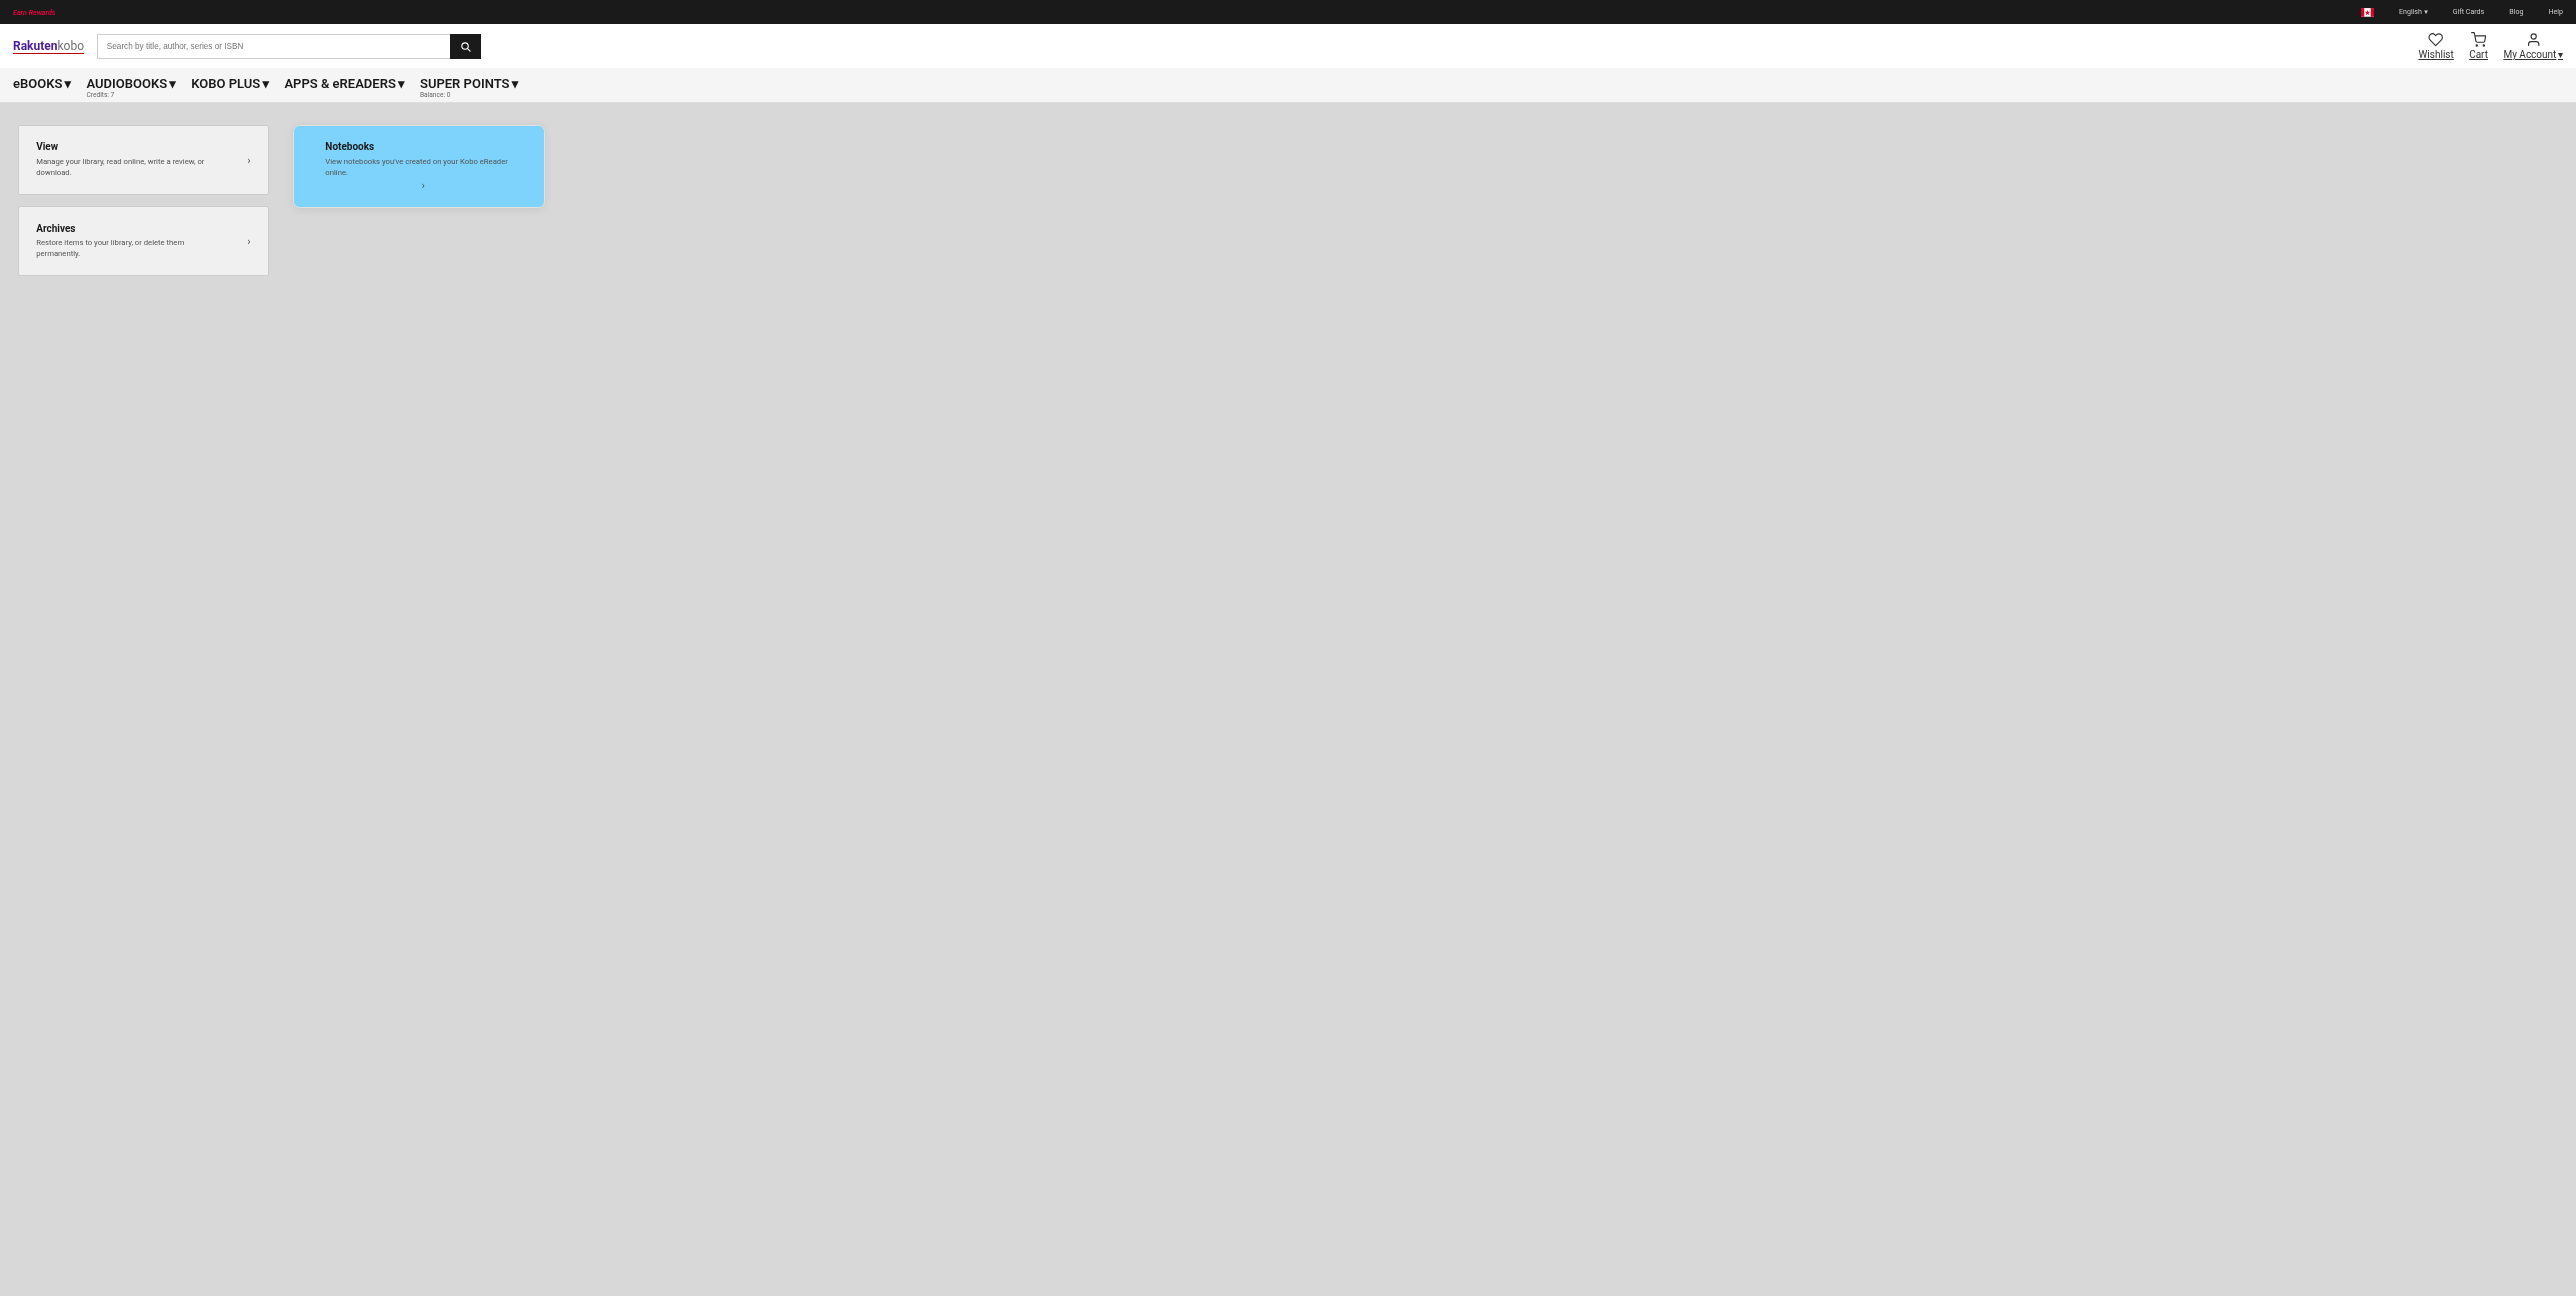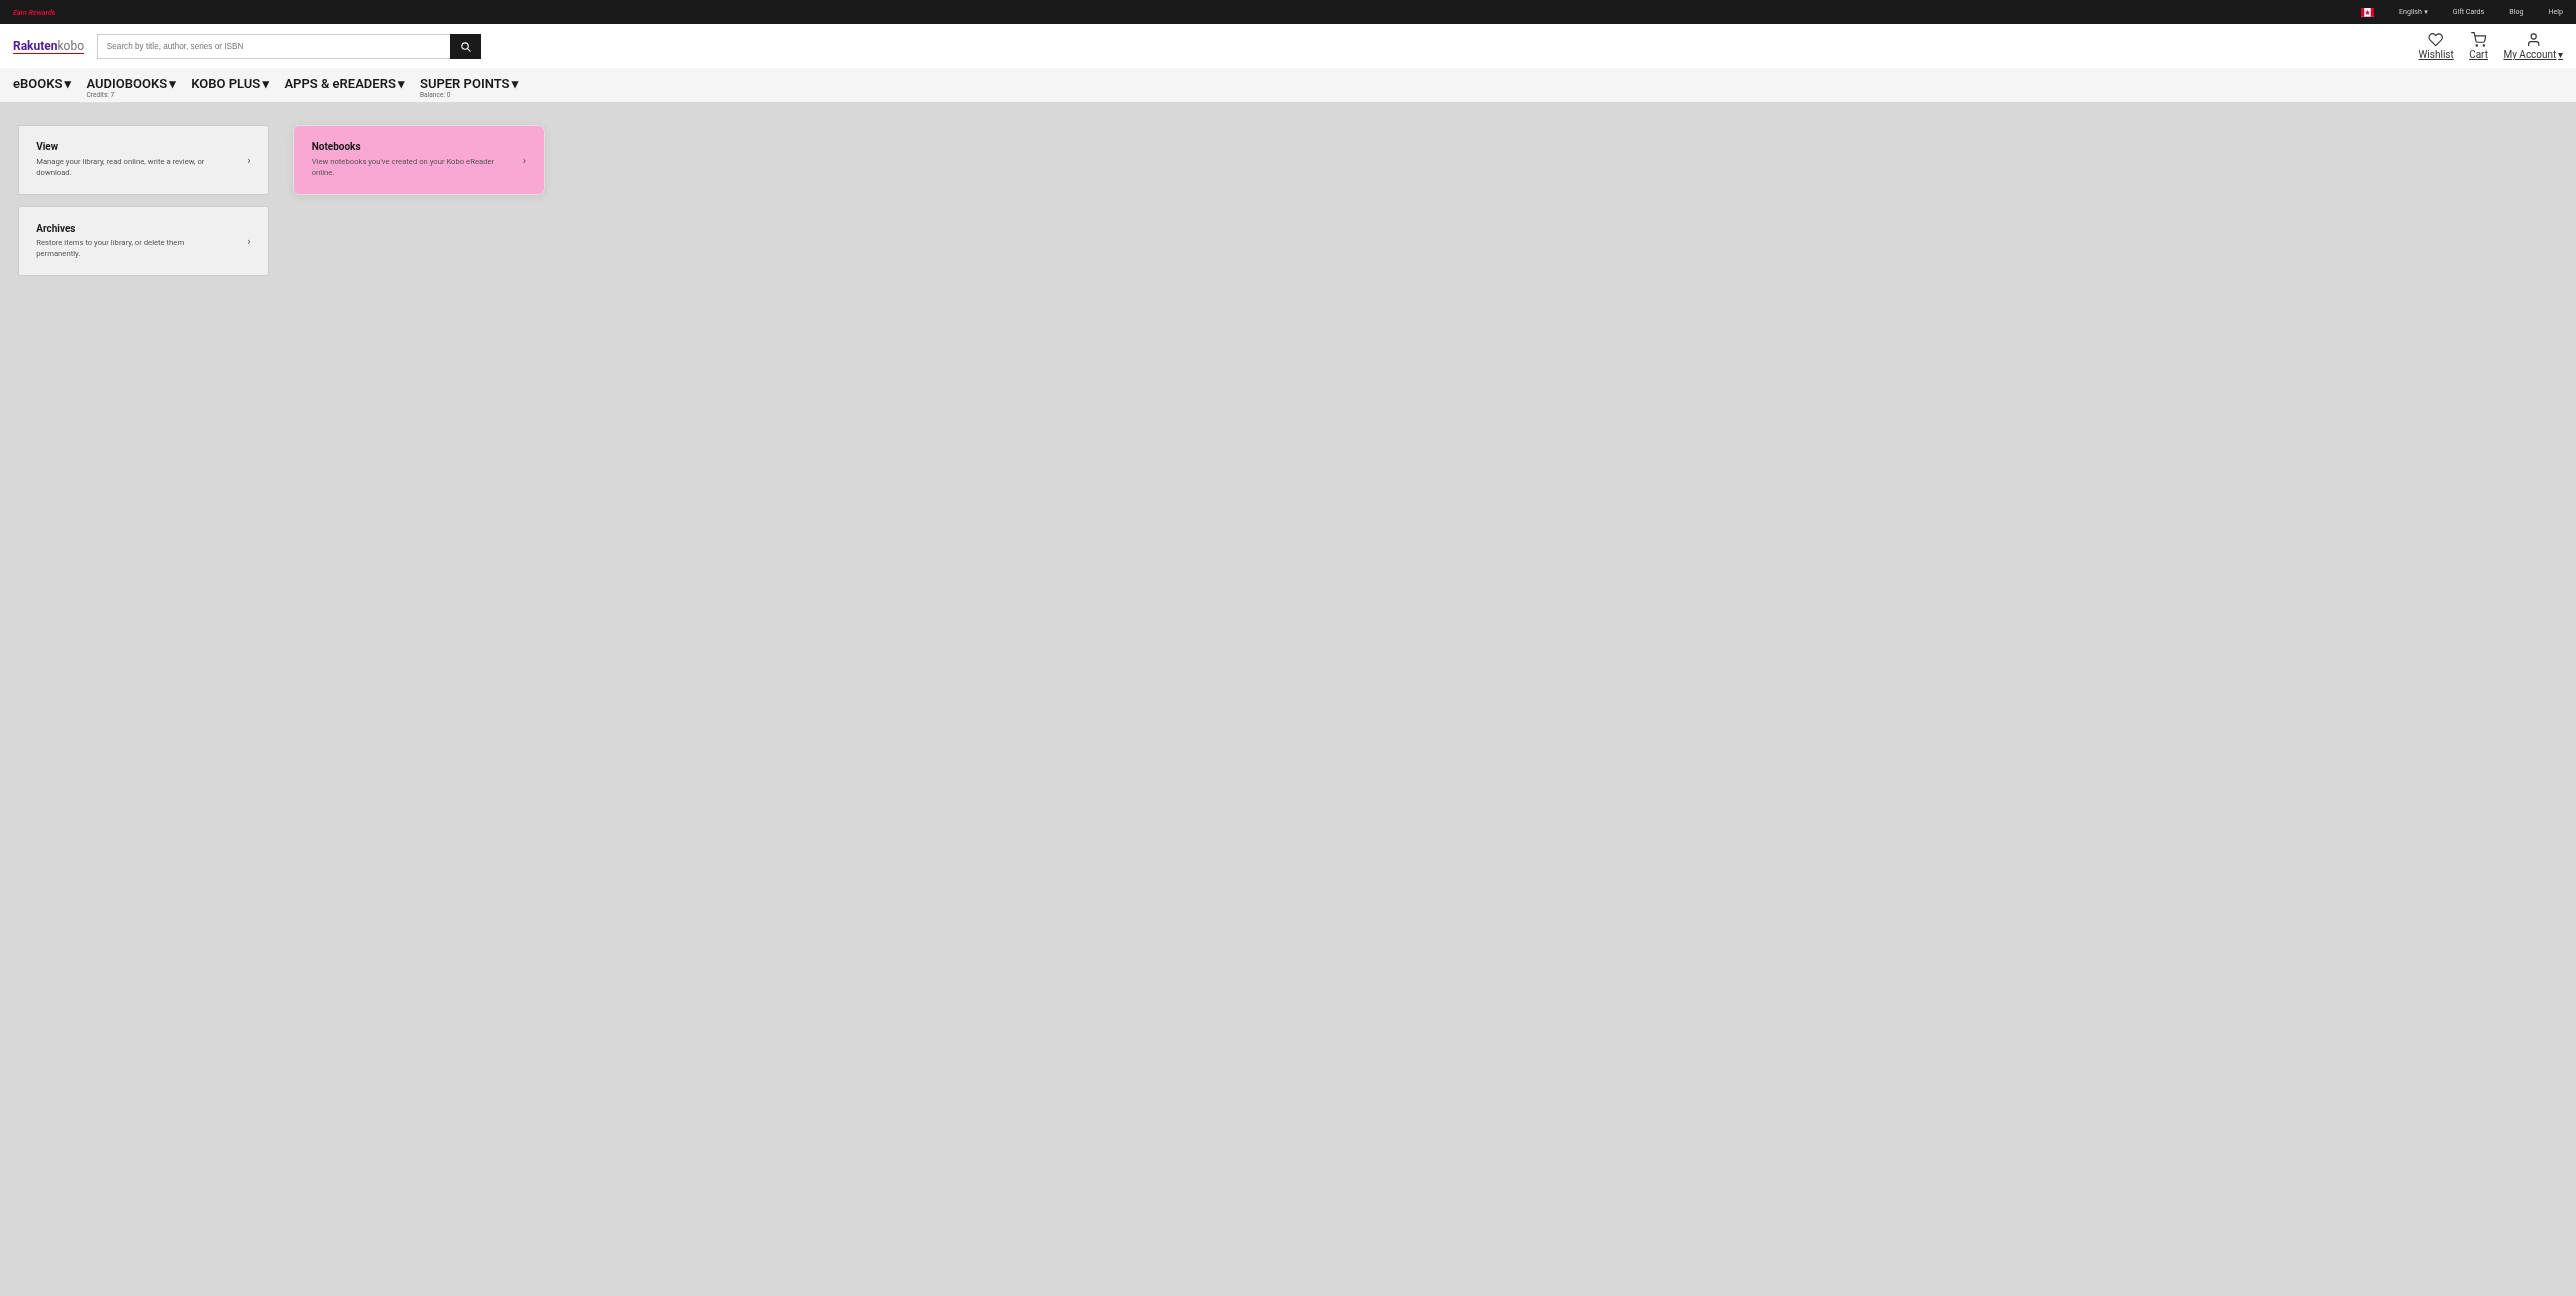--- a/index.html
+++ b/index.html
@@ -190,24 +190,25 @@
       padding: 15.4px 17.6px;
       display: flex;
       justify-content: space-between;
       align-items: center;
       cursor: pointer;
       text-decoration: none;
       color: inherit;
       margin-bottom: 11px;
     }
     .card.highlighted {
-      background: #f9a8d4;
+      background: #7dd3fc;
       border: 0.5px solid #e0e0e0;
       border-radius: 6.6px;
       box-shadow: 0 1.1px 8.8px rgba(0,0,0,0.08);
+      flex-direction: column;
     }
     .card-text h2 {
       font-size: 10px;
       font-weight: 700;
       color: #1a1a1a;
       margin-bottom: 3.3px;
     }
     .card-text p {
       font-size: 7.7px;
       color: #555;

